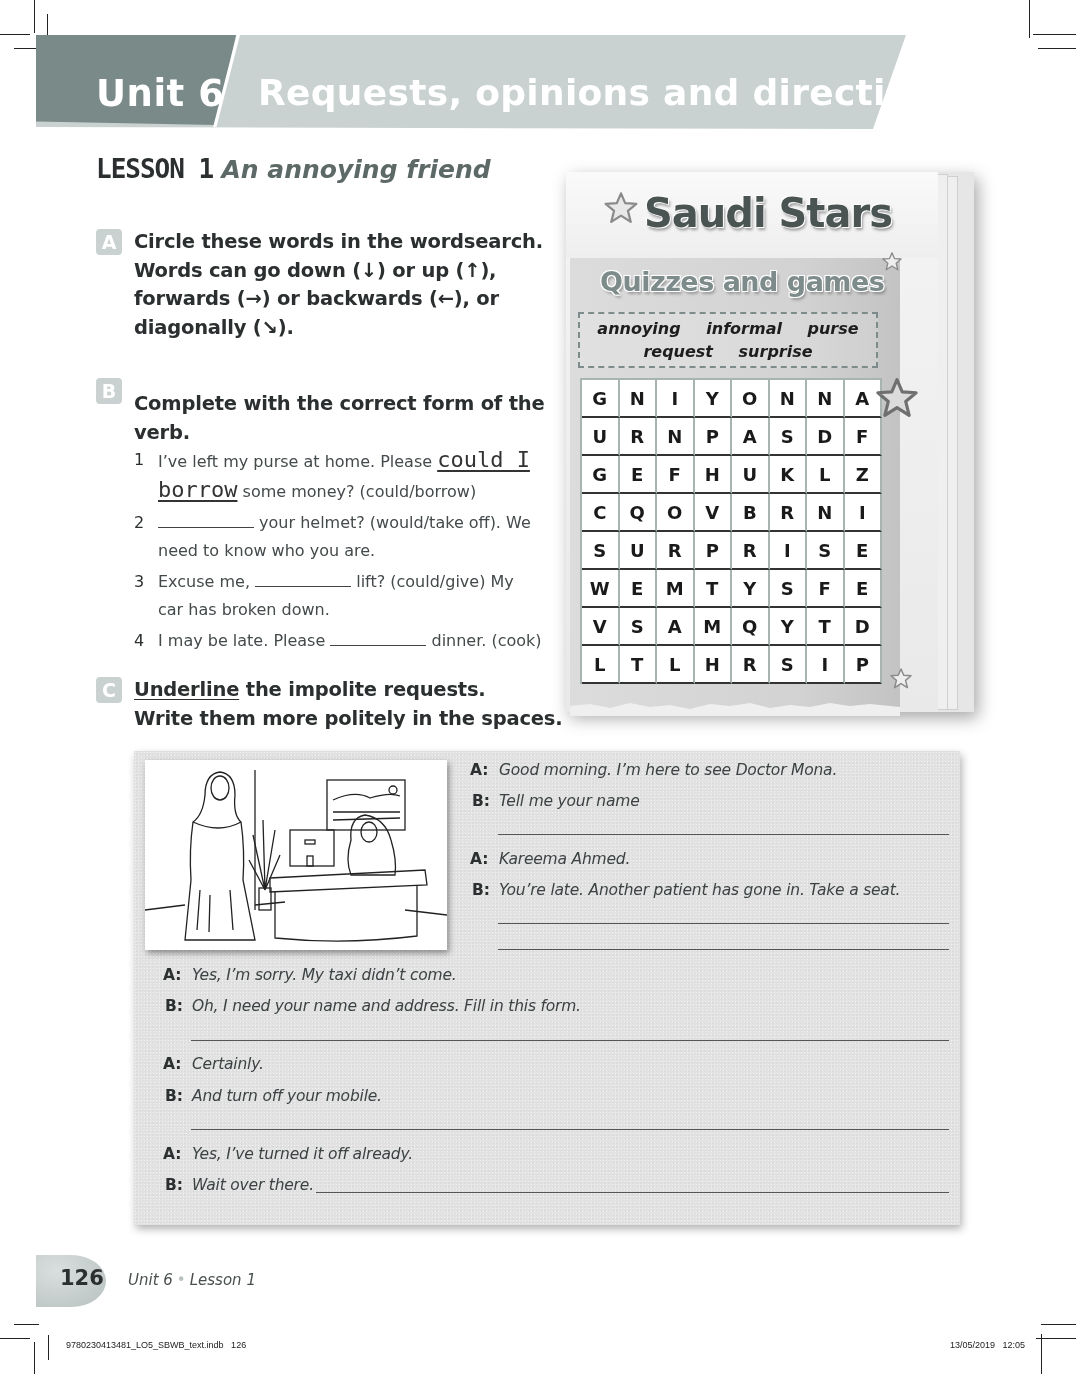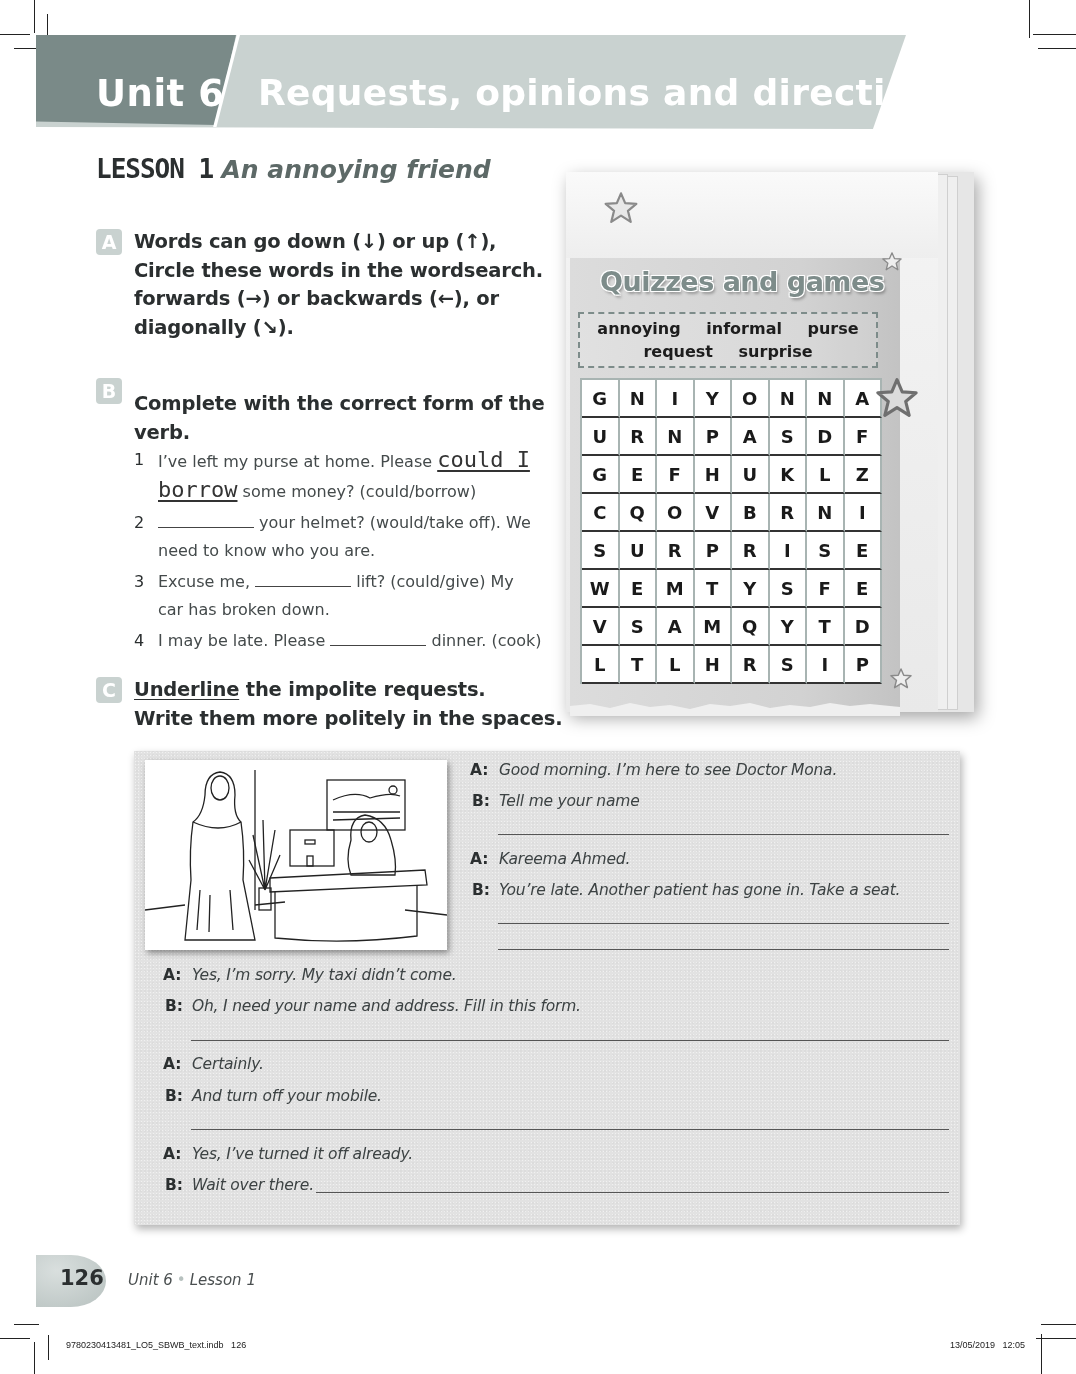--- a/index.html
+++ b/index.html
@@ -73,21 +73,21 @@
     position: absolute; left: 30px; top: 8px; font-family: "DejaVu Sans", sans-serif; font-weight: bold;
     font-size: 27px; color: #7d8c8a; letter-spacing: -0.5px;
     text-shadow: -1px -1px 0 #fff, 1px -1px 0 #fff, -1px 1px 0 #fff, 1px 1px 0 #fff, 2px 3px 3px rgba(0,0,0,0.3);
   }
   .word-box {
     position: absolute; left: 8px; top: 54px; width: 300px; height: 56px;
     border: 2px dashed #7d8c8a; background: rgba(255,255,255,0.15);
     text-align: center; font-weight: bold; font-size: 16px; color: #1d1d1d; line-height: 23px; padding-top: 3px;
     font-family: "DejaVu Sans", sans-serif;
   }
-  .word-box span { margin: 8px 10px; }
+  .word-box span { margin: 8px 10px; font-style: italic; }
   .grid {
     position: absolute; left: 10px; top: 120px; width: 302px;
     display: grid; grid-template-columns: repeat(8, 1fr);
     border-top: 2px solid #a8b4b2; border-left: 2px solid #a8b4b2; background: #fff;
   }
   .cell {
     height: 38px; border-right: 2px solid #a8b4b2; border-bottom: 2px solid #333;
     display: flex; align-items: center; justify-content: center;
     font-weight: bold; font-size: 18px; color: #1a1a1a; font-family: "DejaVu Sans", sans-serif;
   }
@@ -149,22 +149,22 @@
 <div class="unit-label">Unit 6</div>
 <div class="unit-title">Requests, opinions and directions</div>
 
 <div class="lesson-heading">
   <span class="lesson-num">LESSON 1</span>
   <span class="lesson-name">An annoying friend</span>
 </div>
 
 <div class="ex-letter" style="left:96px;top:229px;">A</div>
 <div class="ex-instr" style="top:228px;width:420px;">
+  <div>Circle these words in the wordsearch.</div>
   <div>Words can go down (↓) or up (↑),</div>
-  <div>Circle these words in the wordsearch.</div>
   <div>forwards (→) or backwards (←), or</div>
   <div>diagonally (↘).</div>
 </div>
 
 <div class="ex-letter" style="left:96px;top:378px;">B</div>
 <div class="ex-instr" style="top:390px;width:420px;">
   <div>Complete with the correct form of the</div>
   <div>verb.</div>
 </div>
 
@@ -195,20 +195,21 @@
 </div>
 
 <div class="mag-shadow"></div>
 <div class="mag-page" style="left:574px;top:176px;width:384px;height:534px;"></div>
 <div class="mag-page" style="left:570px;top:174px;width:378px;height:536px;"></div>
 <div class="mag-main">
   <div class="mag-top">
     <svg class="star" style="left:38px;top:20px;" width="34" height="32" viewBox="0 0 24 23">
         <path d="M12 1 L15 8 L23 8.5 L17 13.5 L19 21.5 L12 17 L5 21.5 L7 13.5 L1 8.5 L9 8 Z" fill="#e8e8e8" stroke="#8a8a8a" stroke-width="1.6" stroke-linejoin="round"></path>
       </svg>
+    <div class="mag-title">Saudi Stars</div>
   </div>
   <div class="mag-section">
     <div class="mag-sub">Quizzes and games</div>
     <div class="word-box">
       <div>
         <span>annoying</span>
         <span>informal</span>
         <span>purse</span>
       </div>
       <div>

